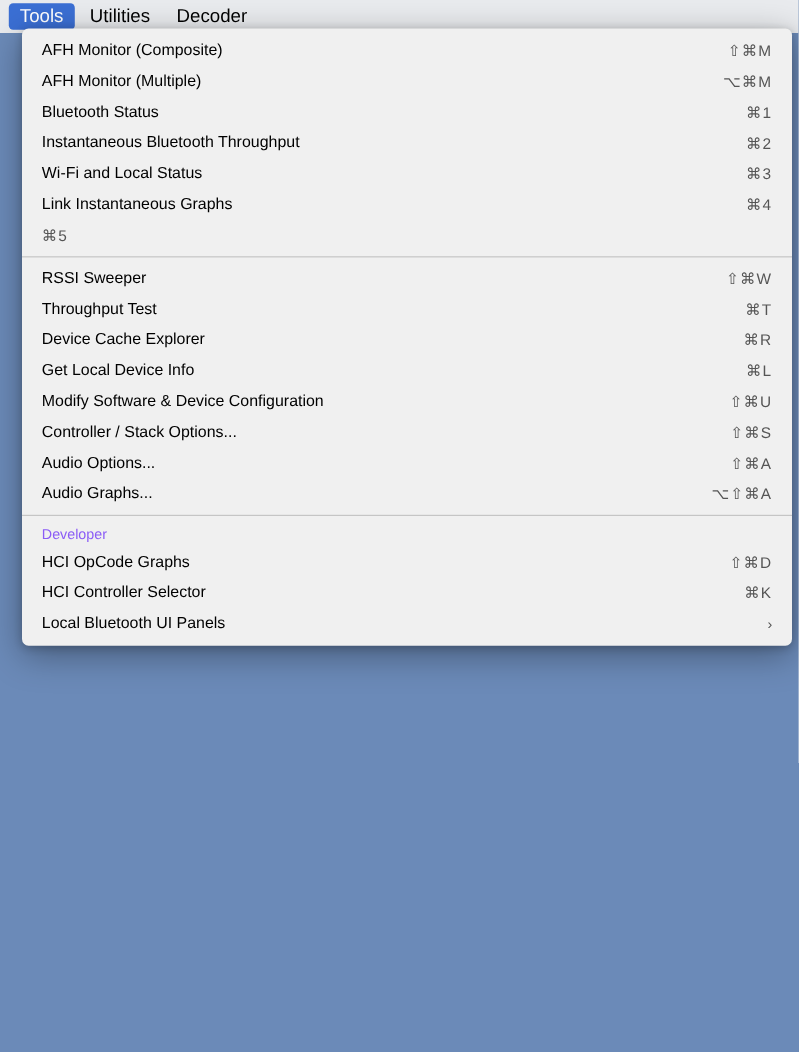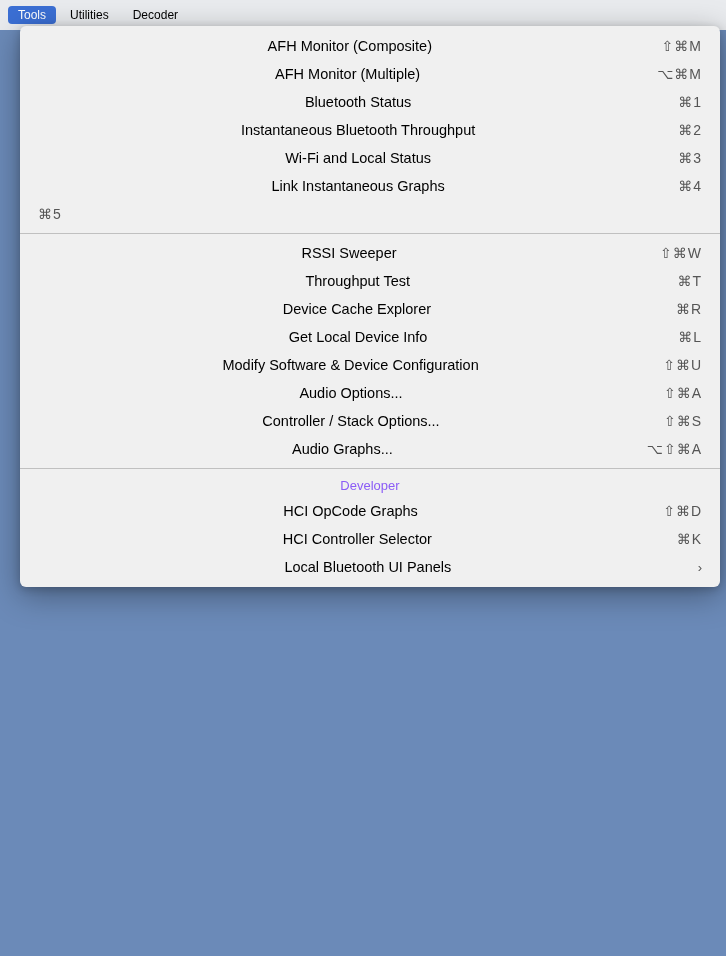--- a/index.html
+++ b/index.html
@@ -25,37 +25,36 @@
       height: 30px;
       background: rgba(240, 240, 240, 0.95);
       display: flex;
       align-items: center;
       padding: 0 8px;
       gap: 4px;
     }
 
     .menu-bar-item {
       padding: 2px 10px;
-      font-size: 12px;
+      font-size: 17px;
       border-radius: 4px;
       cursor: pointer;
       color: #000;
     }
 
     .dropdown-container {
       position: absolute;
       top: 26px;
       left: 20px;
       width: 700px;
       background: #f0f0f0;
       border-radius: 6px;
       box-shadow: 0 8px 32px rgba(0,0,0,0.35), 0 2px 8px rgba(0,0,0,0.2);
       padding: 6px 0;
       z-index: 100;
-      text-align: center;
     }
 
     .menu-item {
       display: flex;
       align-items: center;
       justify-content: space-between;
       padding: 5px 18px;
       font-size: 14px;
       color: #000;
       cursor: pointer;
@@ -147,26 +146,26 @@
   </div>
   <div class="menu-item">
     <span class="menu-item-label">Get Local Device Info</span>
     <span class="menu-item-shortcut">⌘L</span>
   </div>
   <div class="menu-item">
     <span class="menu-item-label">Modify Software &amp; Device Configuration</span>
     <span class="menu-item-shortcut">⇧⌘U</span>
   </div>
   <div class="menu-item">
+    <span class="menu-item-label">Controller / Stack Options...</span>
+    <span class="menu-item-shortcut">⇧⌘S</span>
+  </div>
+  <div class="menu-item">
     <span class="menu-item-label">Audio Options...</span>
     <span class="menu-item-shortcut">⇧⌘A</span>
-  </div>
-  <div class="menu-item">
-    <span class="menu-item-label">Controller / Stack Options...</span>
-    <span class="menu-item-shortcut">⇧⌘S</span>
   </div>
   <div class="menu-item">
     <span class="menu-item-label">Audio Graphs...</span>
     <span class="menu-item-shortcut">⌥⇧⌘A</span>
   </div>
 
   <div class="separator"></div>
 
   <div class="section-header">Developer</div>
 

